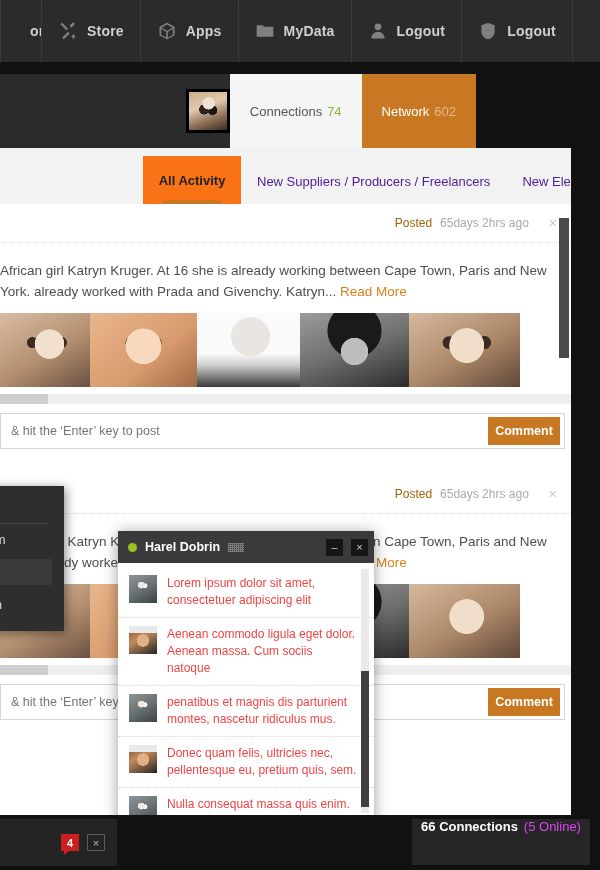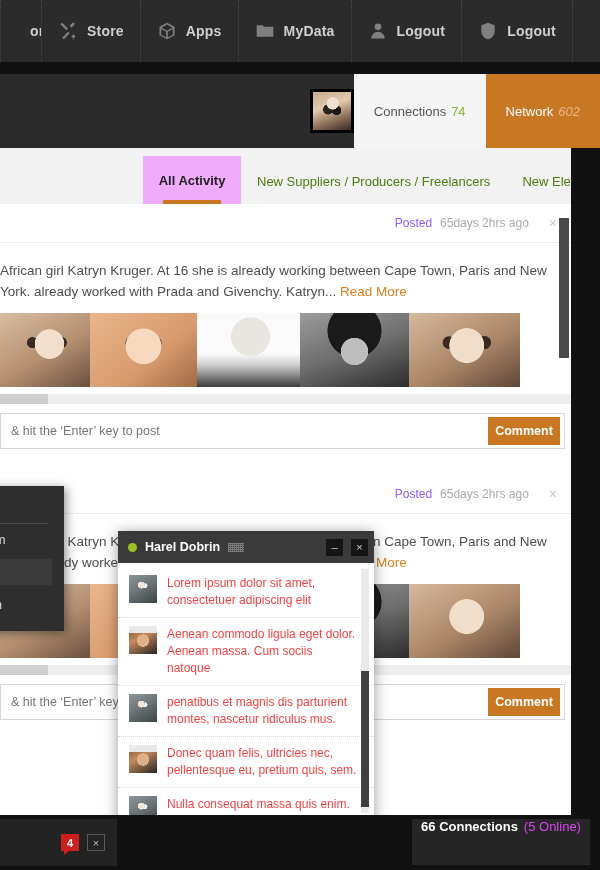--- a/index.html
+++ b/index.html
@@ -33,21 +33,21 @@
   .nav-icon { display:inline-block; width:20px; height:20px; opacity:.62; flex:none; }
   .nav-icon svg { display:block; width:20px; height:20px; fill:#b5b5b5; }
 
   .topnav-shadow {
     position:absolute; left:0; top:62px; width:600px; height:12px;
     background:#111111;
   }
 
   
   .profilebar {
-    position:absolute; left:0; top:74px; width:600px; height:74px;
+    position:absolute; left:0; top:74px; width:476px; height:74px;
     background:#2b2b2b;
     display:flex; justify-content:flex-end; align-items:stretch;
   }
   .pb-avatar {
     width:44px; height:44px; align-self:center;
     margin-right:0; background:#000;
     padding:3px;
     flex:none;
   }
   .pb-avatar .inner {
@@ -59,57 +59,57 @@
       linear-gradient(160deg, #c9ac8d 0%, #e2c9ad 38%, #8d6f58 70%, #3a2b22 100%);
     background-color:#b89a7c;
   }
   .pb-tab {
     display:flex; align-items:center; justify-content:center;
     padding:0 20px; font-size:13px; cursor:pointer; flex:none;
   }
   .pb-tab.light { background:#f5f5f5; color:#555; min-width:117px; }
   .pb-tab.accent { background:#c87722; color:#fff; min-width:101px;text-align:center; }
   .pb-count-green { color:#8db63c; margin-left:5px; }
-  .pb-count-dim  { color:#e7b887; margin-left:5px;font-style:italic; }
+  .pb-count-dim  { color:#e7b887; margin-left:5px; }
 
   
   .tabstrip {
     position:absolute; left:0; top:148px; width:571px; height:56px;
     background:#f2f2f2;
     display:flex; align-items:flex-end;
   }
   .tab {
     position:relative;
     height:46px; display:flex; align-items:center; justify-content:center;
-    font-size:13px; color:#4d7c0f; padding:0 16px; cursor:pointer;
+    font-size:13px; color:#4c1d95; padding:0 16px; cursor:pointer;
     white-space:nowrap;
   }
   .tab.active {
-    background:#f0abfc; color:#222; font-weight:bold;
+    background:#f97316; color:#222; font-weight:bold;
     height:48px; min-width:98px;
   }
   .tab.active::after{
     content:""; position:absolute; left:20px; right:20px; bottom:0; height:4px;
     background:#c87722;
   }
   .tab-div { width:1px; height:24px; background:#d9d9d9; align-self:center; margin-bottom:12px; }
   .tabs-spacer { flex:none; }
 
   
   .feed {
     position:absolute; left:0; top:204px; width:571px; height:666px;
     background:#ffffff; overflow:hidden;
   }
   .post { position:relative; background:#fff; }
   .post-meta {
     height:38px; display:flex; align-items:center; justify-content:flex-end;
     padding-right:14px; gap:8px;
     font-size:12px; color:#aaaaaa;
   }
-  .post-meta .lbl { color:#8b5cf6; }
+  .post-meta .lbl { color:#a16207; }
   .post-meta .close {
     color:#c9c9c9; font-size:14px; margin-left:12px; cursor:pointer; line-height:1;
   }
   .post-sep { border-top:1px dotted #dcdcdc; margin:0 0px; }
   .post-body {
     padding:18px 14px 10px 0;
     font-size:13.5px; color:#4e4e4e; line-height:1.55;
   }
   .readmore { color:#d8811f; cursor:pointer; }
 

